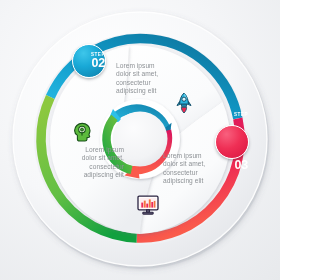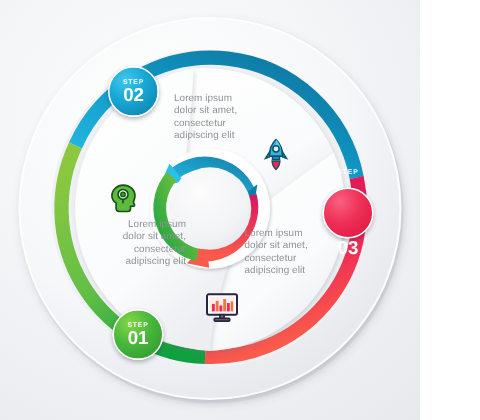--- a/index.html
+++ b/index.html
@@ -34,21 +34,21 @@
   #txt-left   { left: 57px;  top: 146px; width: 67px; text-align: right; }
   #txt-right  { left: 163px; top: 152px; width: 68px; text-align: left;  }
 
   .badge {
     position: absolute;
     width: 34px;
     height: 34px;
     border-radius: 50%;
     display: flex;
     flex-direction: column;
-    align-items: center;
+    align-items: flex-end;
     justify-content: center;
     border: 1.6px solid #ffffff;
     box-sizing: border-box;
     box-shadow: 0 1.4px 3px rgba(40,45,55,0.34);
     color: #ffffff;
   }
   .badge .lbl {
     font-size: 4.6px;
     letter-spacing: 0.5px;
     line-height: 5px;
@@ -198,24 +198,20 @@
   <div class="badge" id="badge-02">
     <div class="lbl">STEP</div>
     <div class="num">02</div>
   </div>
 
   <div class="badge" id="badge-03">
     <div class="lbl">STEP</div>
     <div class="num">03</div>
   </div>
 
-  <div class="badge" id="badge-01">
-    <div class="lbl">STEP</div>
-    <div class="num">01</div>
-  </div>
 
   <div class="icon-wrap" id="icon-rocket">
     <svg width="20" height="22" viewBox="0 0 20 22">
       <path d="M10 1 C13.2 4 14.4 8.4 14.4 12.2 L5.6 12.2 C5.6 8.4 6.8 4 10 1 Z" fill="#2ab6e0" stroke="#14506b" stroke-width="1"></path>
       <path d="M10 1 C11.7 2.6 12.7 4.8 13.3 7 L10 7 Z" fill="#6fd6f1" opacity="0.75"></path>
       <circle cx="10" cy="7.2" r="2.1" fill="#d9f4fc" stroke="#14506b" stroke-width="1"></circle>
       <path d="M5.6 9.5 L3 13.5 L5.6 12.6 Z" fill="#2ab6e0" stroke="#14506b" stroke-width="1"></path>
       <path d="M14.4 9.5 L17 13.5 L14.4 12.6 Z" fill="#2ab6e0" stroke="#14506b" stroke-width="1"></path>
       <rect x="7.6" y="12.2" width="4.8" height="2.1" fill="#1d93bb" stroke="#14506b" stroke-width="0.9"></rect>
       <path d="M10 21 C8 19 7.4 17.2 7.4 15.3 L12.6 15.3 C12.6 17.2 12 19 10 21 Z" fill="#f0274e" stroke="#14506b" stroke-width="0.9"></path>

